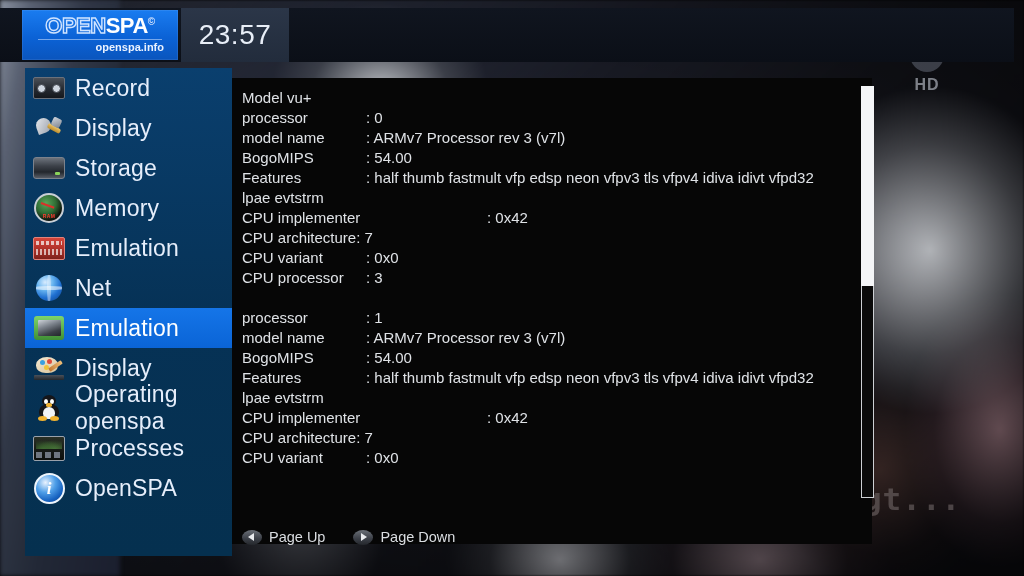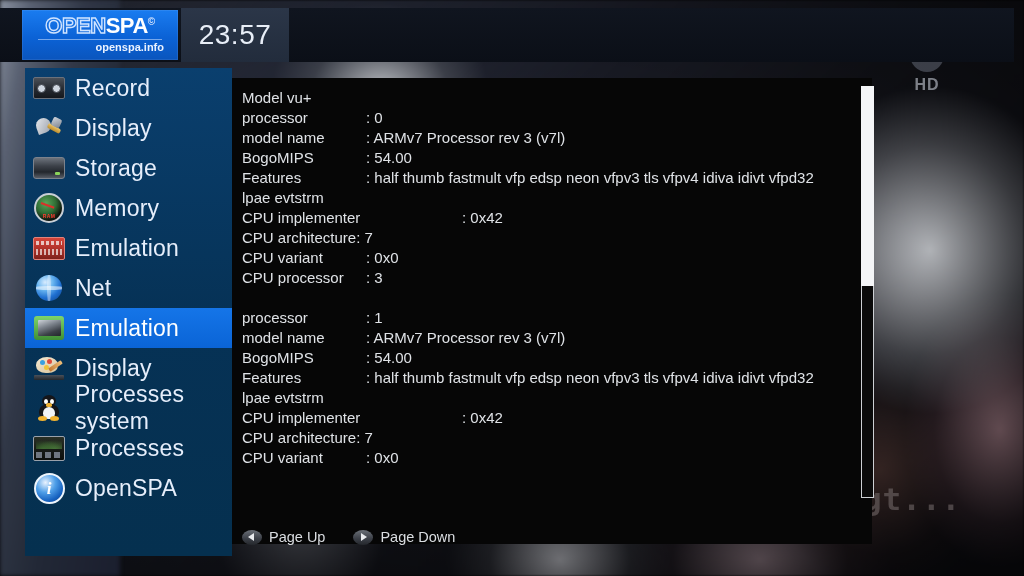--- a/index.html
+++ b/index.html
@@ -145,21 +145,21 @@
       font-family:"Liberation Serif","DejaVu Serif",serif;font-size:17px;font-weight:bold;
       font-style:italic;color:#fff;line-height:1;}
 
   
   .panel{position:absolute;left:232px;top:78px;width:640px;height:466px;
       background:#060606;}
   .clines{position:absolute;left:10px;top:10px;right:34px;}
   .cl{position:relative;height:20px;line-height:20px;font-size:15px;color:#dfe2e6;white-space:nowrap;}
   .cl .k{position:absolute;left:0;top:0;}
   .cl .v{position:absolute;left:124px;top:0;}
-  .cl .v.far{left:220px;}
+  .cl .v.far{left:245px;}
   .cl.gap{height:20px;}
 
   .sb-track{position:absolute;left:861px;top:86px;width:13px;height:412px;
       background:#0a0a0a;border:1px solid #cdd0d4;box-sizing:border-box;}
   .sb-thumb{position:absolute;left:861px;top:86px;width:13px;height:200px;
       background:#f4f5f7;box-sizing:border-box;}
 
   .pgbar{position:absolute;left:242px;top:512px;height:22px;display:flex;align-items:center;}
   .pgbtn{display:flex;align-items:center;margin-right:28px;margin-top:28px;}
   .pgov{width:20px;height:15px;border-radius:50%;
@@ -272,21 +272,21 @@
             <div class="body"></div>
             <div class="belly"></div>
             <div class="f1"></div>
             <div class="f2"></div>
             <div class="head"></div>
             <div class="eye1"></div>
             <div class="eye2"></div>
             <div class="beak"></div>
           </div>
         </div>
-        <div class="mlabel">Processes system</div>
+        <div class="mlabel">Operating openspa</div>
       </div>
       <div class="mrow">
         <div class="mico">
           <div class="ic-proc"></div>
         </div>
         <div class="mlabel">Processes</div>
       </div>
       <div class="mrow">
         <div class="mico">
           <div class="ic-info">i</div>

